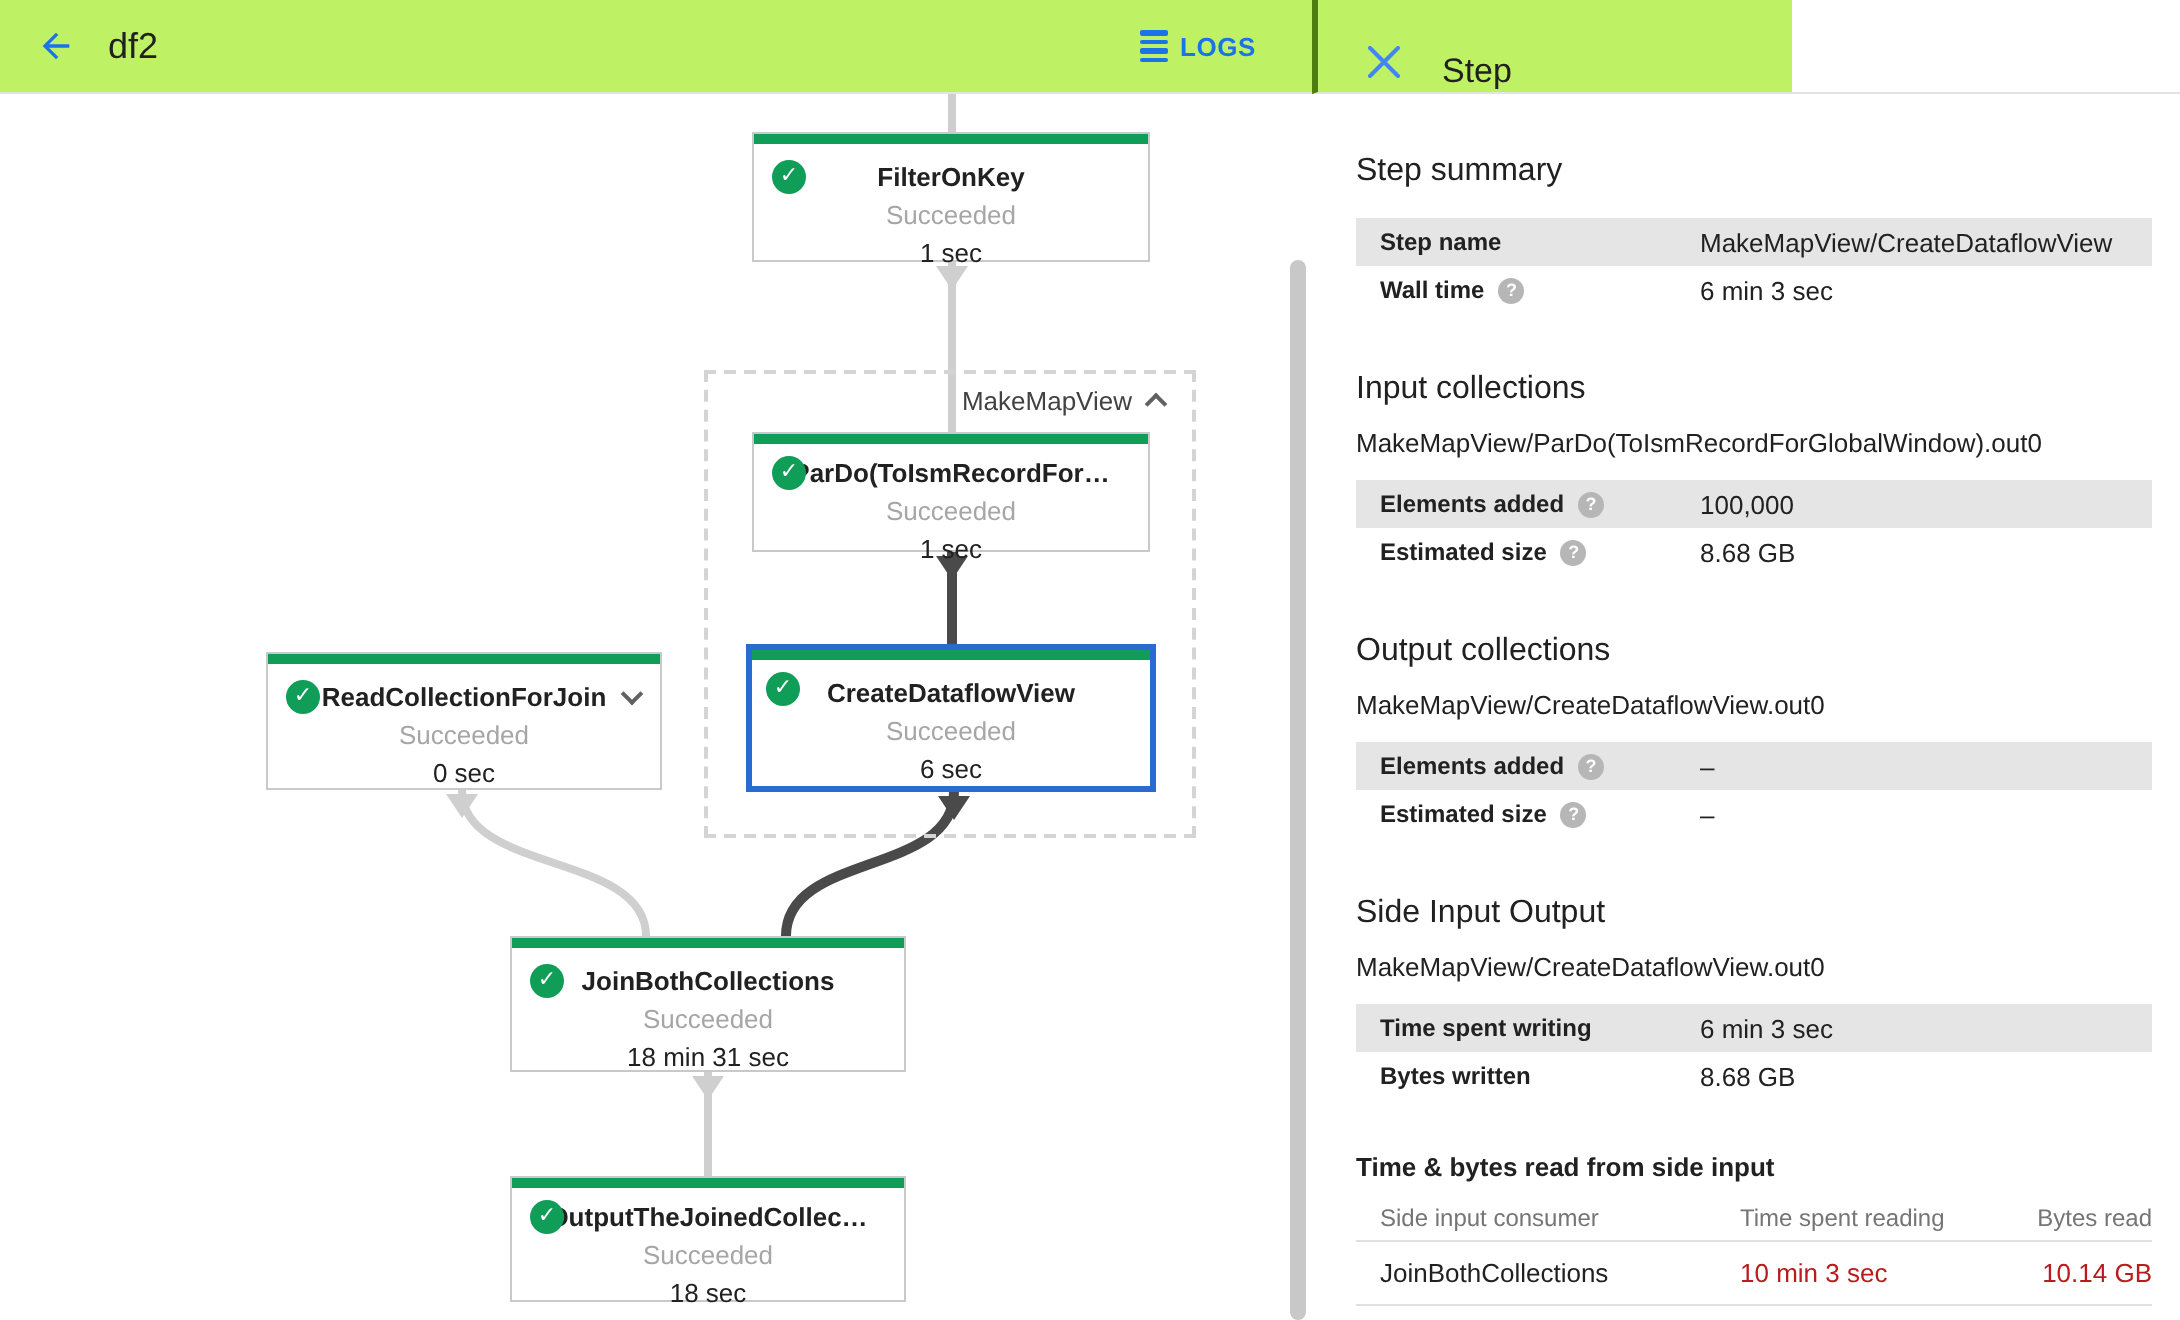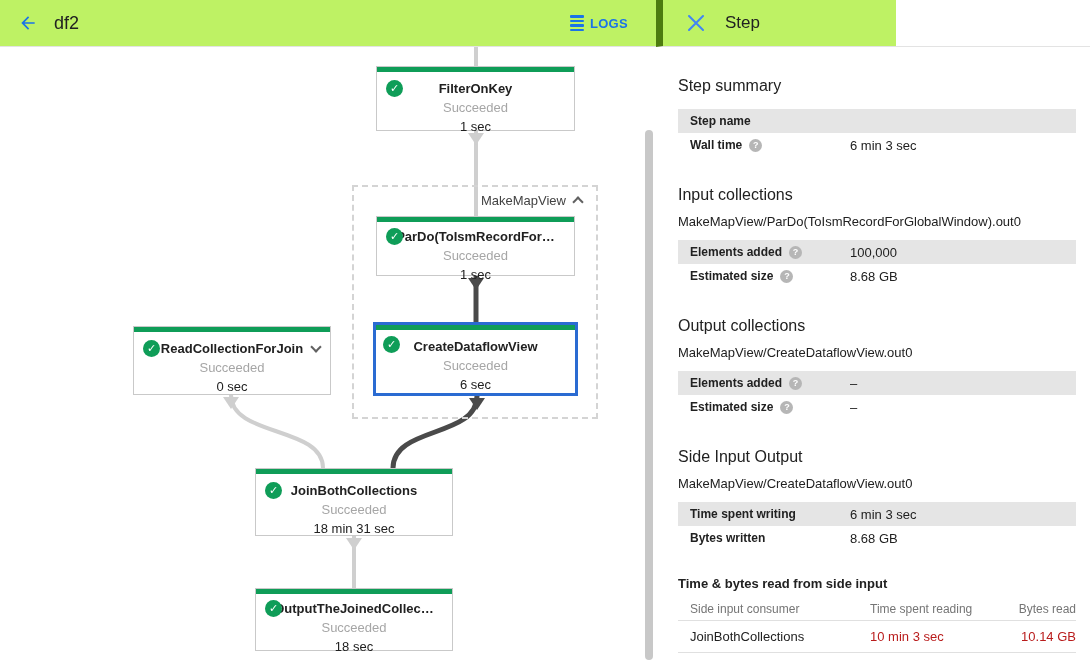--- a/index.html
+++ b/index.html
@@ -3,21 +3,21 @@
 <meta charset="utf-8">
 <style>
   * { box-sizing: border-box; margin: 0; padding: 0; }
   html,body { width:1090px; height:660px; overflow:hidden; }
   body { font-family:"Liberation Sans","DejaVu Sans",sans-serif; background:#fff; color:#212121; }
   .app { position:relative; width:1090px; height:660px; }
 
   
   .header { position:absolute; top:0; left:0; width:896px; height:47px; background:#bef264; }
   .header-left { position:absolute; left:0; top:0; width:656px; height:47px; border-bottom:1px solid #e3e3e3; display:flex; align-items:center; }
-  .header-right { position:absolute; left:656px; top:0; width:434px; height:47px; border-bottom:1px solid #e3e3e3; border-left:7px solid #4d7c0f; display:flex; align-items:center; }
+  .header-right { position:absolute; left:656px; top:0; width:434px; height:47px; border-bottom:1px solid #e3e3e3; border-left:3px solid #4d7c0f; display:flex; align-items:flex-end; }
   .back-btn { margin-left:12px; width:32px; height:32px; display:flex; align-items:center; justify-content:center; cursor:pointer; }
   .job-title { margin-left:10px; font-size:18px; color:#212121; }
   .header-spacer { flex:1; }
   .logs-btn { display:flex; align-items:center; gap:6px; margin-right:28px; color:#1a73e8; font-size:13px; font-weight:bold; letter-spacing:.3px; cursor:pointer; }
   .logs-icon { display:flex; flex-direction:column; gap:2px; }
   .logs-icon i { display:block; width:14px; height:2.5px; background:#1a73e8; border-radius:1px; }
   .close-btn { margin-left:18px; width:30px; height:30px; display:flex; align-items:center; justify-content:center; cursor:pointer; }
   .panel-title { margin-left:14px; font-size:17px; color:#212121; }
 
   
@@ -183,20 +183,21 @@
   </div>
 
   <div class="panel">
     <div class="panel-inner">
 
       <div class="sec-heading sh-1">Step summary</div>
       <div class="kv-row striped">
         <div class="kv-label">
             <span>Step name</span>
           </div>
+        <div class="kv-value">MakeMapView/CreateDataflowView</div>
       </div>
       <div class="kv-row">
         <div class="kv-label">
             <span>Wall time</span>
             <span class="help">?</span>
           </div>
         <div class="kv-value">6 min 3 sec</div>
       </div>
 
       <div class="sec-heading sh-mid">Input collections</div>

